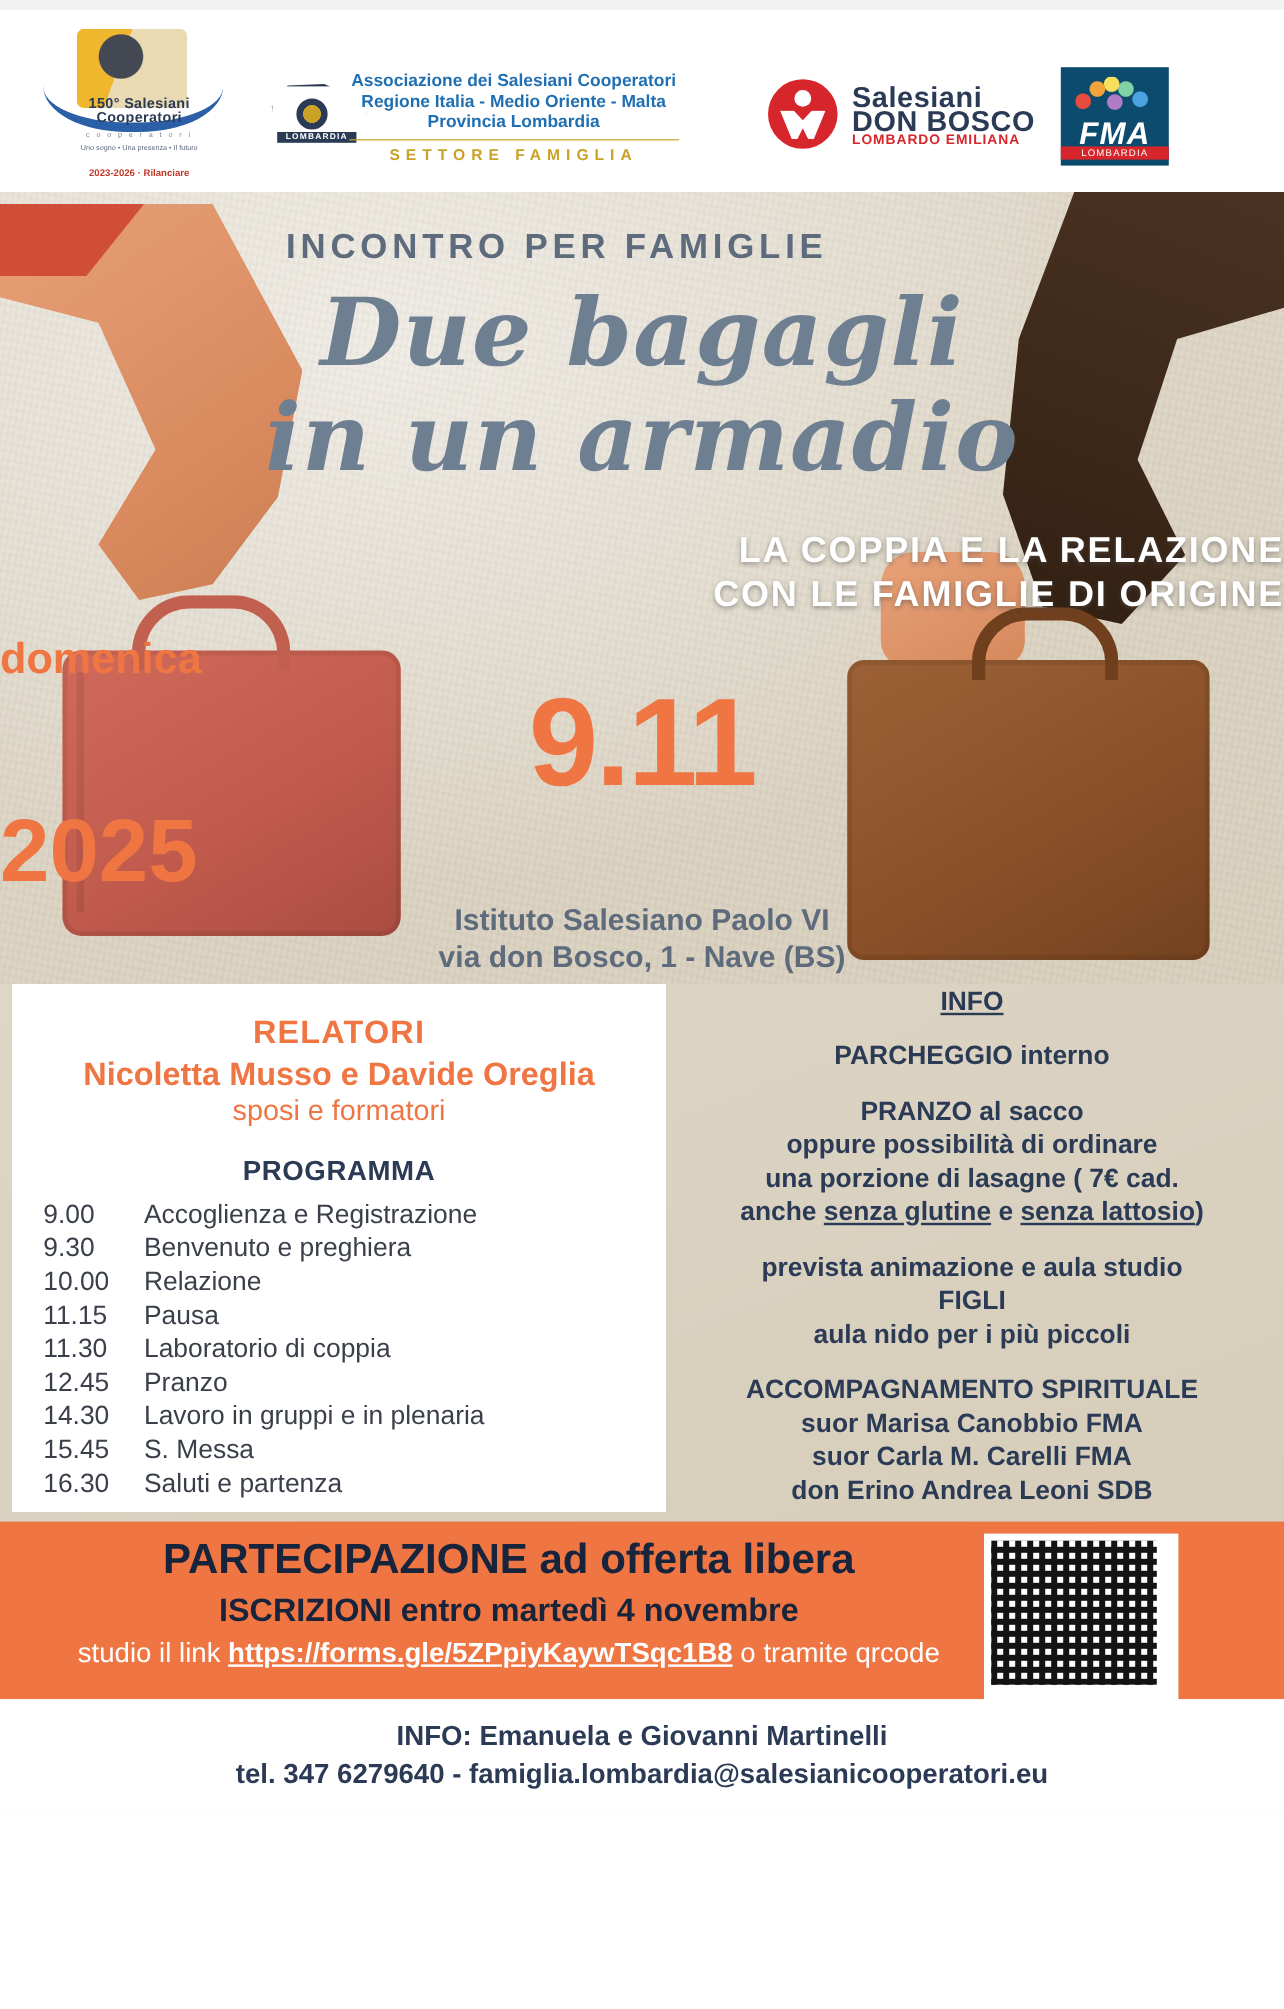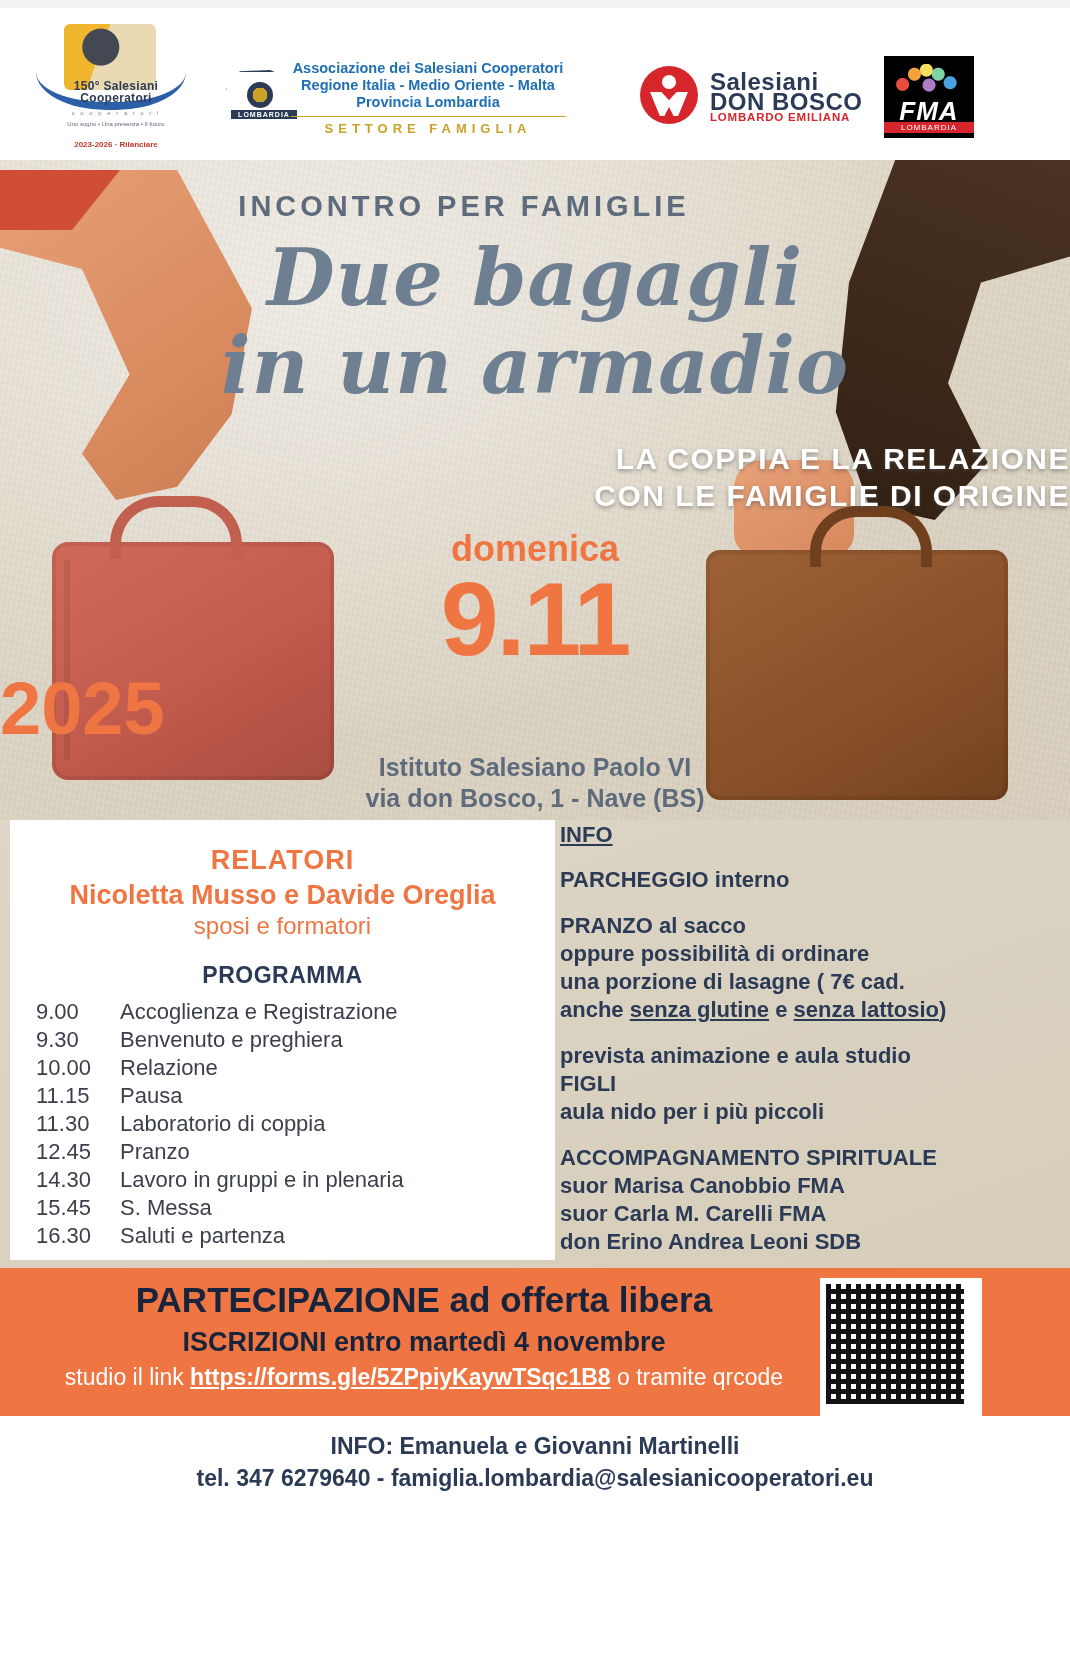--- a/index.html
+++ b/index.html
@@ -190,21 +190,21 @@
   }
   .logo-sdb .t3 {
     position: absolute; left: 70px; top: 45px;
     font-size: 11.5px; font-weight: bold; color: #d7262b; letter-spacing: .8px;
   }
 
   .logo-fma {
     position: absolute;
     left: 884px; top: 48px;
     width: 90px; height: 82px;
-    background: #000000;
+    background: #0c4a6e;
     display: flex; align-items: center; justify-content: center;
   }
   .logo-fma .dots {
     position: absolute; left: 12px; top: 8px;
     width: 66px; height: 34px;
     background:
       radial-gradient(circle at 10% 60%, #e84c3d 0 6px, transparent 7px),
       radial-gradient(circle at 28% 30%, #f2a33c 0 6px, transparent 7px),
       radial-gradient(circle at 46% 18%, #f6e05e 0 6px, transparent 7px),
       radial-gradient(circle at 64% 30%, #7fd1a6 0 6px, transparent 7px),
@@ -275,21 +275,20 @@
     font-weight: bold;
     letter-spacing: 1.5px;
     line-height: 37px;
     text-shadow: 0 2px 4px rgba(80,80,80,.55);
   }
 
   .dow {
     position: absolute;
     left: 0; top: 368px;
     width: 1070px;
-    text-align: center;
     color: #ef7643;
     font-size: 36px;
     font-weight: bold;
   }
   .bigdate {
     position: absolute;
     left: 0; top: 400px;
     width: 1070px;
     text-align: center;
     color: #ef7643;
@@ -454,20 +453,21 @@
     padding: 1px 0;
   }
   .sched-time { width: 84px; }
   .sched-label { flex: 1; }
 
   
   .info-col {
     position: absolute;
     left: 560px; top: 822px;
     width: 500px;
+    text-align: center;
     color: #2b3a55;
   }
   .info-head {
     font-size: 22px;
     font-weight: bold;
     text-decoration: underline;
     margin-bottom: 18px;
   }
   .info-line {
     font-size: 22px;

